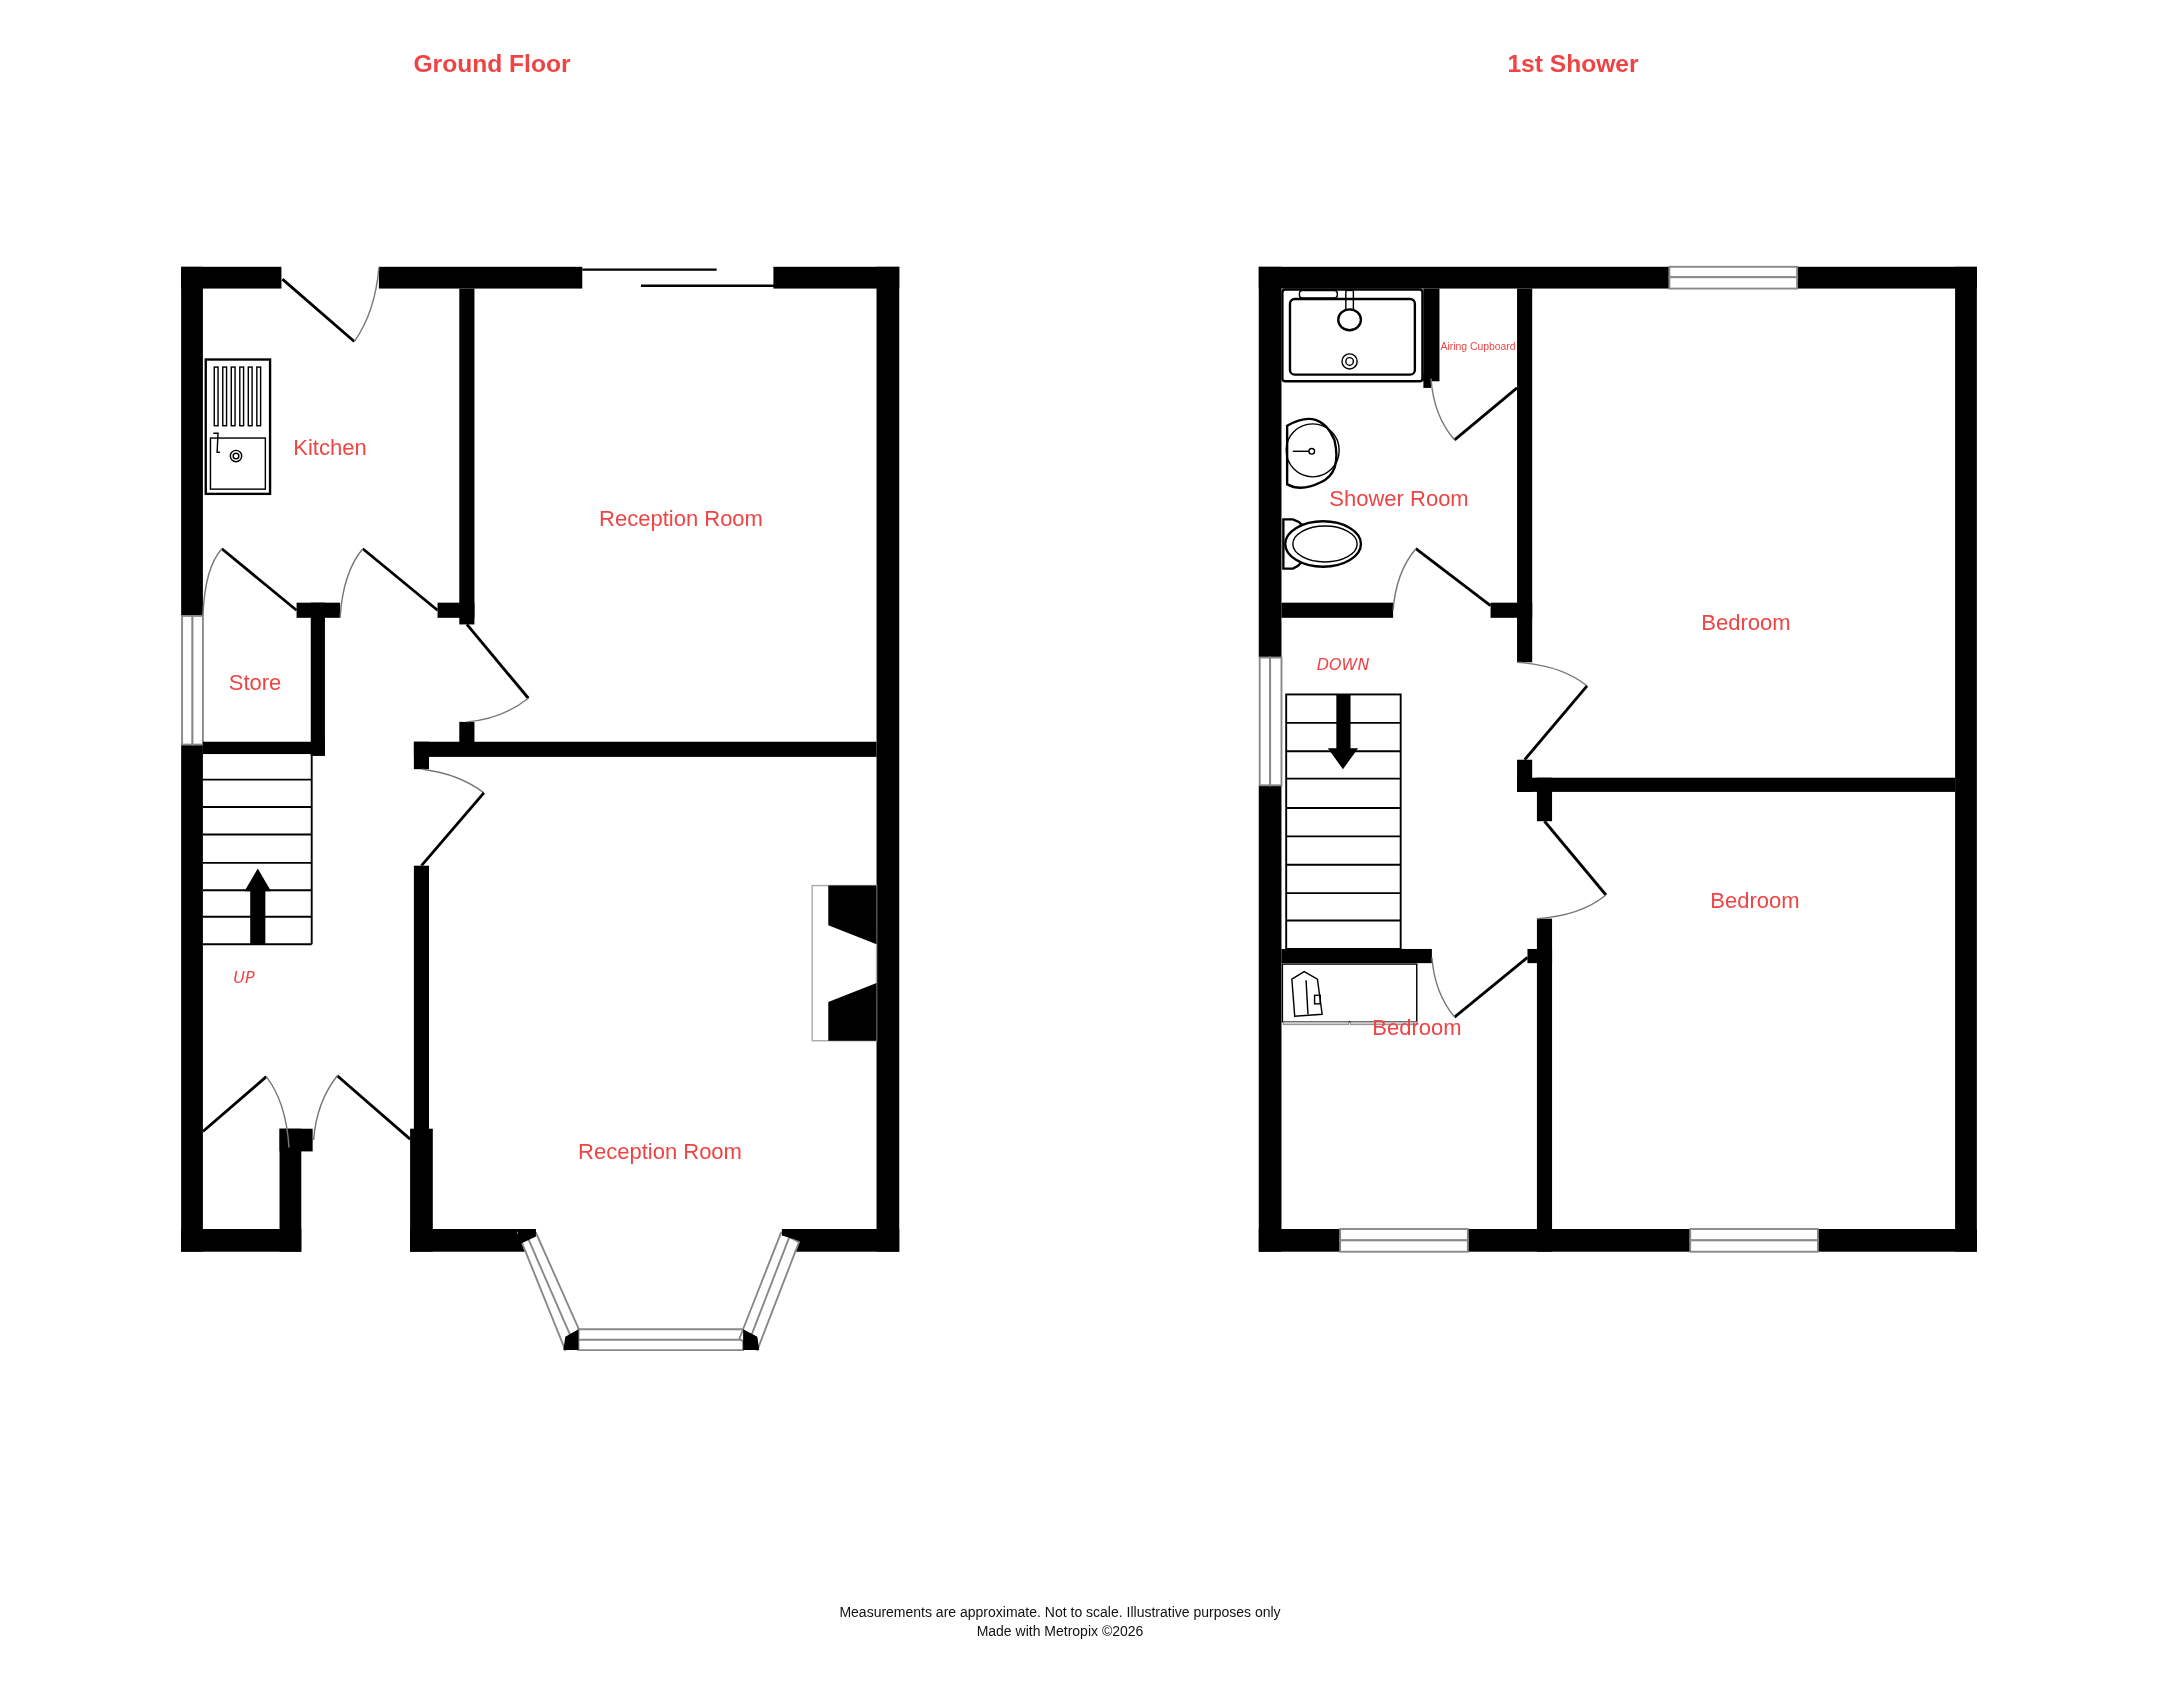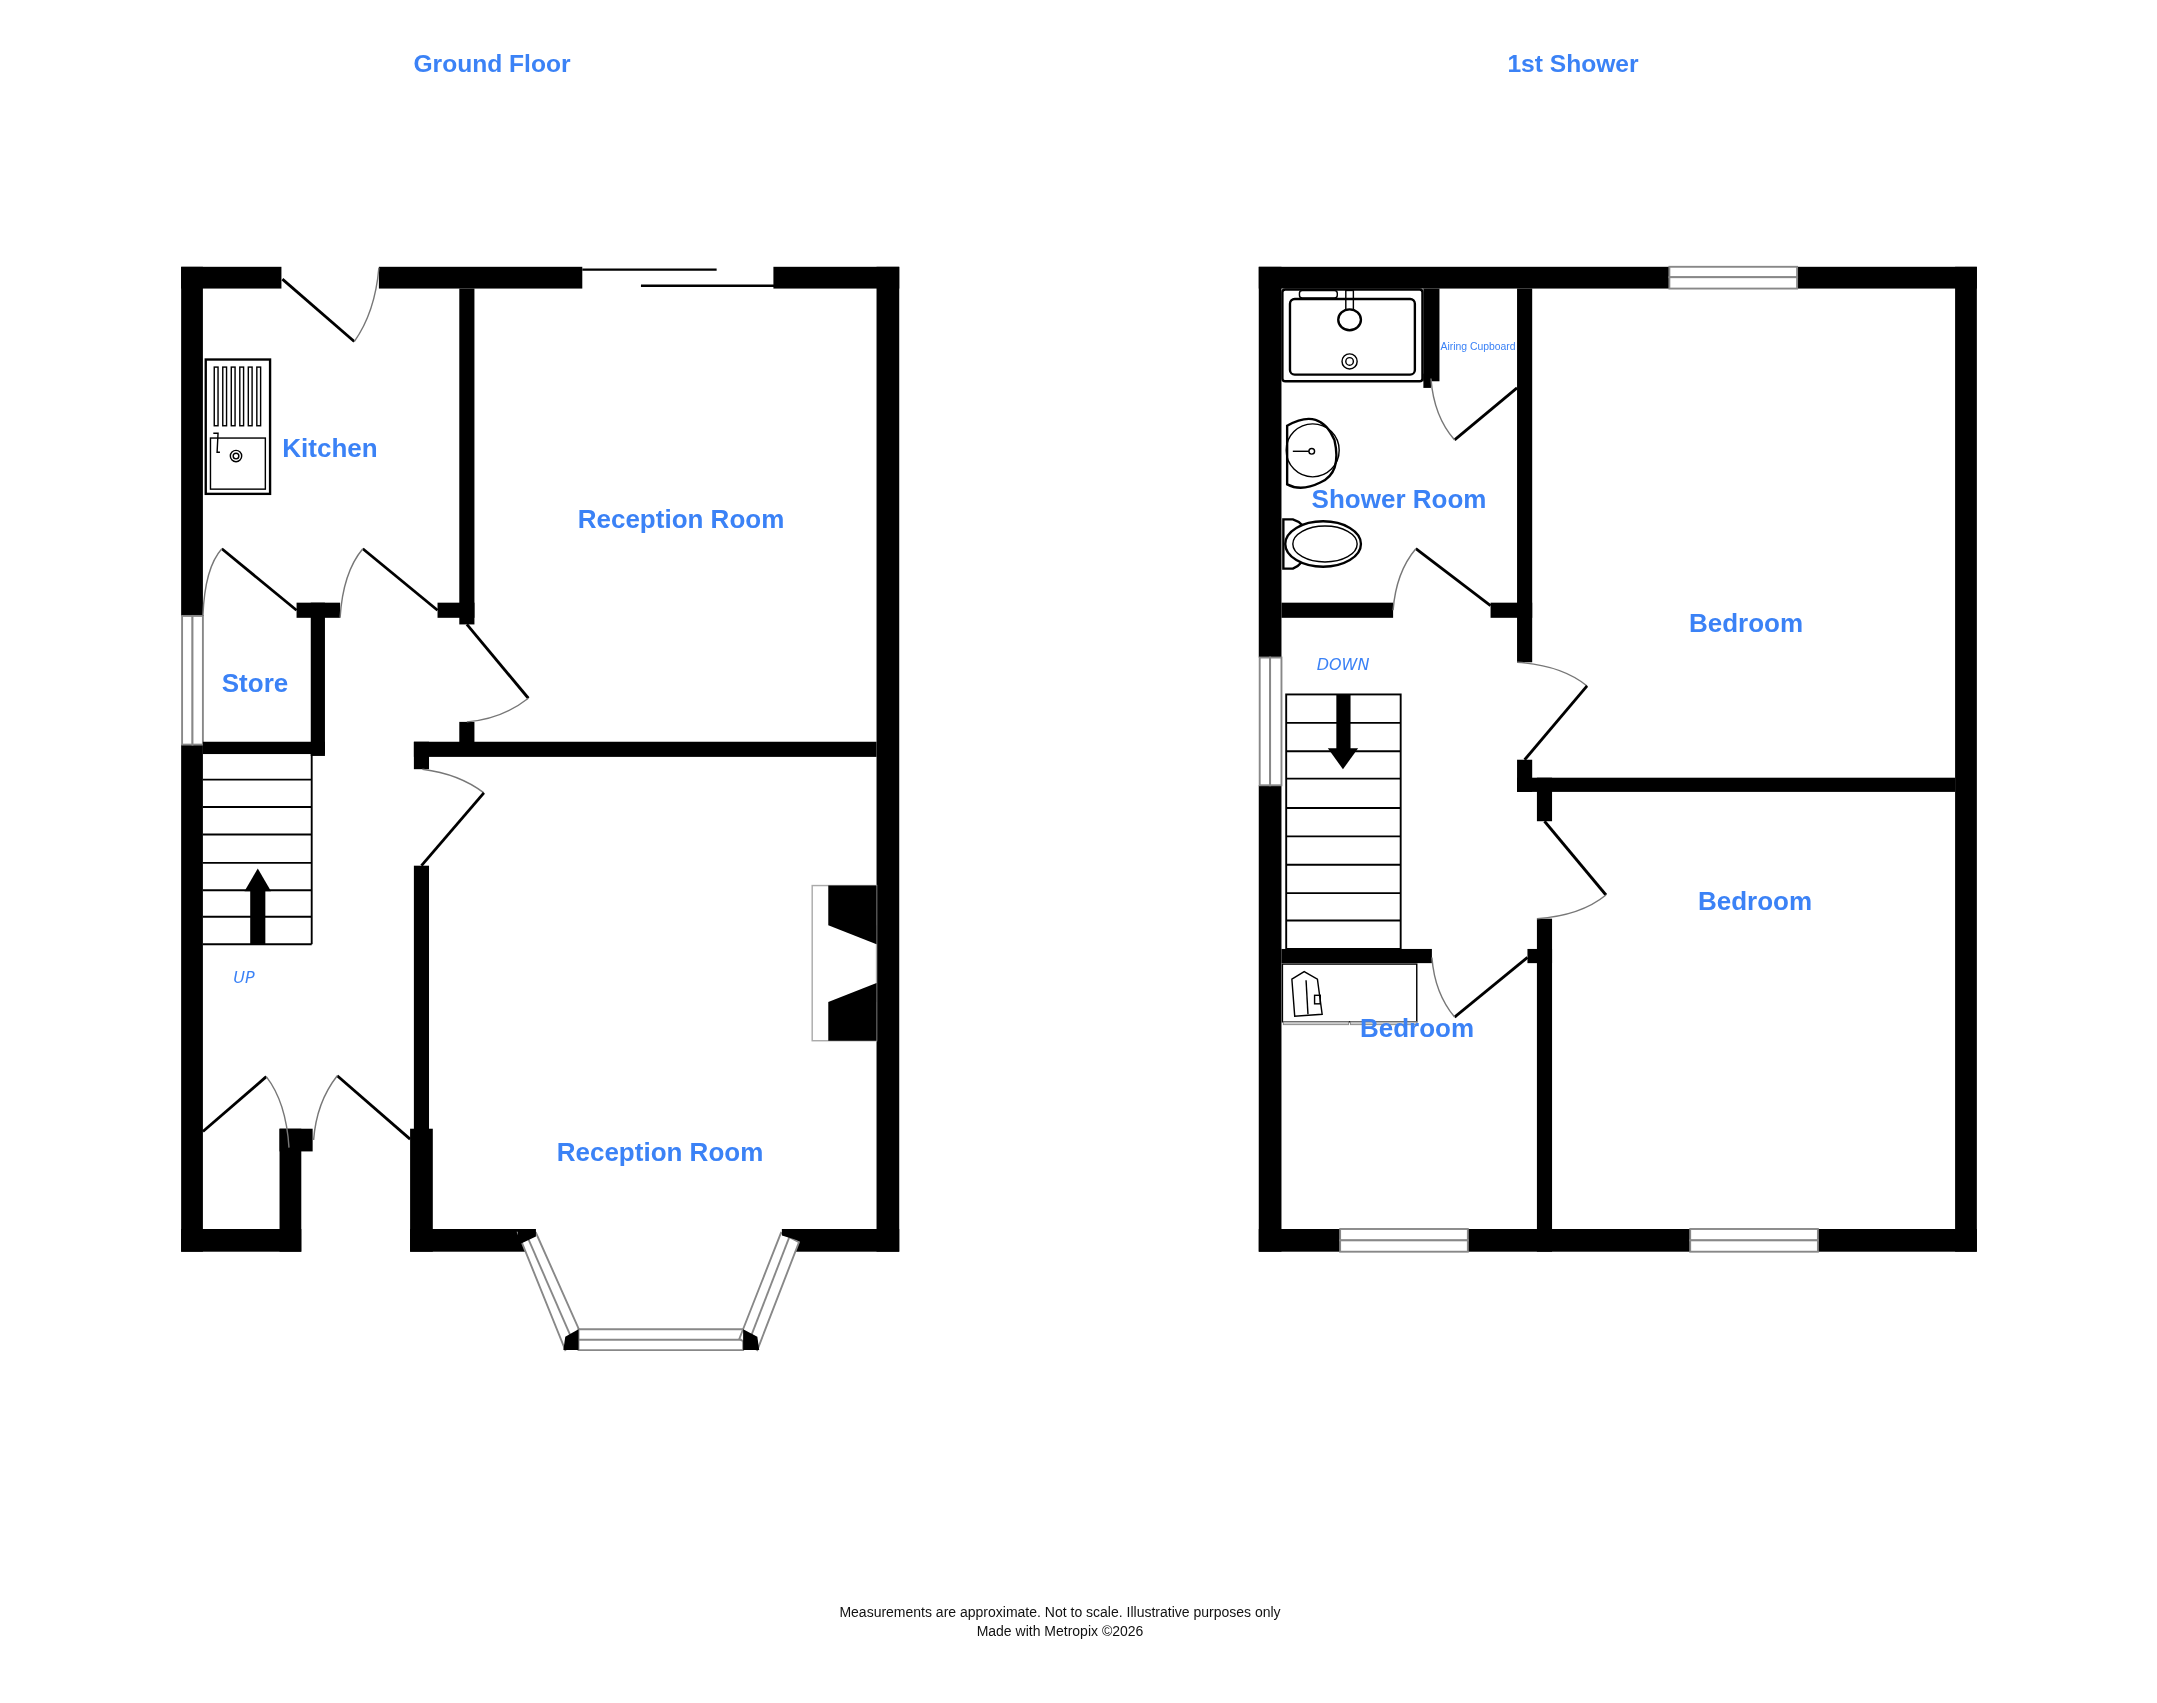--- a/index.html
+++ b/index.html
@@ -4,23 +4,23 @@
 <style>
   html, body { margin:0; padding:0; background:#ffffff; }
   body { width:2158px; height:1703px; position:relative; overflow:hidden; font-family:"Liberation Sans", sans-serif; }
   #plan { position:absolute; left:0; top:0; width:2158px; height:1703px; }
   .w { fill:#000; }
   .thin { stroke:#000; stroke-width:3; fill:none; }
   .arc { stroke:#777; stroke-width:1.5; fill:none; }
   .win { fill:#fff; stroke:#888; stroke-width:2; }
   .fix { fill:#fff; stroke:#000; stroke-width:2.5; }
   .fixthin { fill:none; stroke:#000; stroke-width:1.5; }
-  .lbl { position:absolute; transform:translate(-50%,-50%); white-space:nowrap; color:#3b82f6; }
+  .lbl { position:absolute; transform:translate(-50%,-50%); white-space:nowrap; color:#ef4444; }
   .floor-title { font-weight:bold; font-size:24.6px; }
-  .room { font-weight:bold; font-size:26px; }
+  .room { font-weight:normal; font-size:22px; }
   .small { font-size:10.4px;margin-top:16px; }
   .stair-lbl { font-family:"DejaVu Sans", sans-serif; font-size:16px;font-style:italic; }
   .footer { position:absolute; left:0; width:2120px; text-align:center; font-size:14px; color:#111; line-height:19px; }
 </style>
 </head>
 <body>
 
 <svg id="plan" width="2158" height="1703" viewBox="0 0 2280 1800" xmlns="http://www.w3.org/2000/svg">
 
   <g>

